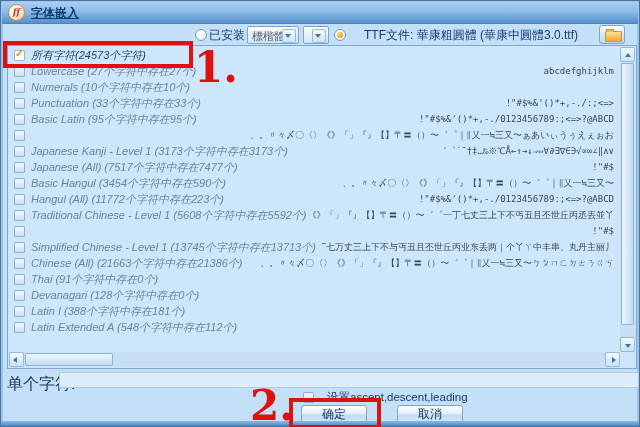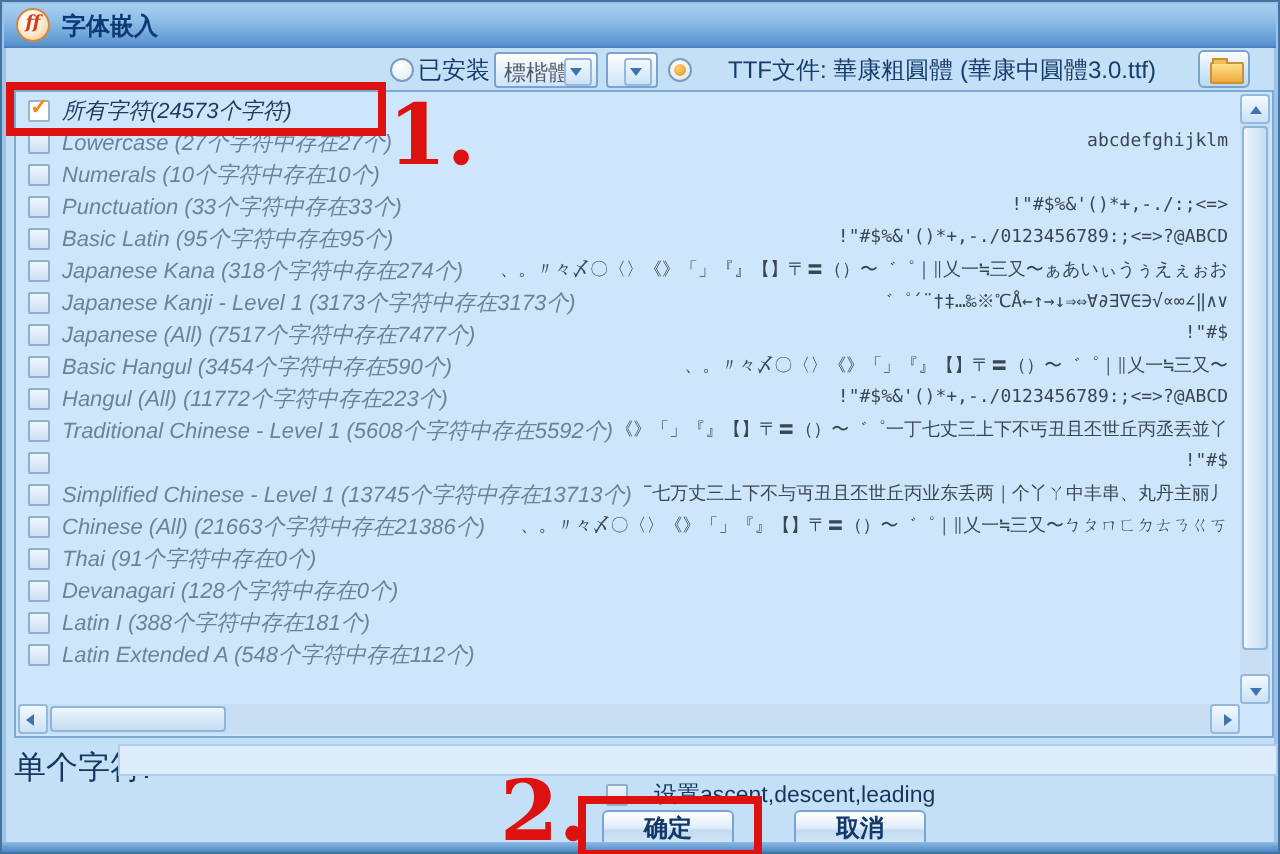--- a/index.html
+++ b/index.html
@@ -10,21 +10,21 @@
   .window .bottom-strip{position:absolute;left:0;right:0;bottom:0;height:5px;
           background:linear-gradient(#8ebae6,#4c86c4);}
   
   .titlebar{position:absolute;top:1px;left:1px;right:1px;height:21px;
             background:linear-gradient(180deg,#aacff1 0%,#8abbe7 45%,#5690cc 100%);
             border-bottom:1px solid #4d83bd;}
   .app-icon{position:absolute;left:6px;top:2px;width:15px;height:15px;border-radius:50%;
             background:radial-gradient(circle at 35% 30%,#ffffff 0%,#ffe9d0 55%,#f3b878 100%);
             border:1px solid #cf8a3e;color:#d13a1a;
             font:italic bold 9px "DejaVu Serif",serif;text-align:center;line-height:14px;}
-  .title-text{position:absolute;left:29px;top:3px;font-size:12px;font-weight:bold;color:#0b3a75;}
+  .title-text{position:absolute;left:29px;top:3px;font-size:12px;font-weight:bold;color:#0b3a75;text-decoration:underline;}
   
   .radio{position:absolute;width:10px;height:10px;border-radius:50%;
          border:1px solid #7d9cbd;background:radial-gradient(circle at 35% 30%,#fff,#dce8f2);}
   .radio .dot{position:absolute;left:2px;top:2px;width:6px;height:6px;border-radius:50%;
          background:radial-gradient(circle at 35% 35%,#ffd27a,#e8920a);}
   .ctl-label{position:absolute;font-size:12px;color:#163c6d;white-space:nowrap;}
   .combo{position:absolute;height:16px;border:1px solid #7aa3cf;border-radius:2px;
          background:linear-gradient(#fefeff,#e6f1fb 50%,#cfe3f6);text-align:center;}
   .combo-text{position:absolute;left:4px;top:2px;font-size:11px;color:#4d5a66;white-space:nowrap;}
   .combo-arrow{position:absolute;right:2px;top:2px;width:12px;height:12px;
@@ -69,21 +69,21 @@
          border-radius:2px;background:linear-gradient(#eef6fd,#c3dcf3);}
   
   .single-label{position:absolute;left:6px;top:373px;font-size:16px;color:#14365f;}
   .single-input{position:absolute;left:58px;top:371px;width:574px;height:14px;
          border:1px solid #aecdea;background:#dcecfb;font-size:11px;color:#14365f;padding:0 2px;}
   .ascent-cb{position:absolute;left:302px;top:391px;width:9px;height:9px;border:1px solid #8fafd0;
          border-radius:1px;background:linear-gradient(#eef6fd,#cfe0f0);}
   .ascent-label{position:absolute;left:326px;top:389px;font-size:11.5px;color:#16365e;}
   .btn{position:absolute;top:404px;width:66px;height:19px;border:1px solid #7aa4d1;border-radius:3px;
          background:linear-gradient(#ffffff,#e2eefa 45%,#c2dbf2 55%,#d4e7f7);
-         font-family:"Liberation Sans",sans-serif;font-size:12px;color:#113a6b;padding:0;font-weight:bold;}
+         font-family:"Liberation Sans",sans-serif;font-size:12px;color:#113a6b;padding:0;}
   .ok-btn{left:300px;}
   .cancel-btn{left:396px;}
   
   .anno-box{position:absolute;border:4px solid #dd1210;z-index:20;background:transparent;}
   .anno-box-1{left:2px;top:40px;width:182px;height:19px;}
   .anno-box-2{left:288px;top:397px;width:84px;height:23px;}
   .anno-num{position:absolute;z-index:21;color:#dd1210;
          font-family:"DejaVu Serif",serif;font-weight:bold;font-size:42px;line-height:1;}
   .anno-num-1{left:193px;top:46px;}
   .anno-num-2{left:249px;top:384px;}
@@ -149,21 +149,20 @@
   </div>
         <div class="row">
     <span class="cb"></span>
     <span class="row-label">Basic Latin (95个字符中存在95个)</span>
     <span class="sample-wrap">
       <span class="sample">!"#$%&amp;'()*+,-./0123456789:;&lt;=&gt;?@ABCD</span>
     </span>
   </div>
         <div class="row">
     <span class="cb"></span>
-    <span class="row-label">Japanese Kana (318个字符中存在274个)</span>
     <span class="sample-wrap">
       <span class="sample">、。〃々〆〇〈〉《》「」『』【】〒〓（）〜゛゜｜∥乂一≒三又〜ぁあいぃうぅえぇぉお</span>
     </span>
   </div>
         <div class="row">
     <span class="cb"></span>
     <span class="row-label">Japanese Kanji - Level 1 (3173个字符中存在3173个)</span>
     <span class="sample-wrap">
       <span class="sample">゛゜´¨†‡…‰※℃Å←↑→↓⇒⇔∀∂∃∇∈∋√∝∞∠‖∧∨</span>
     </span>

